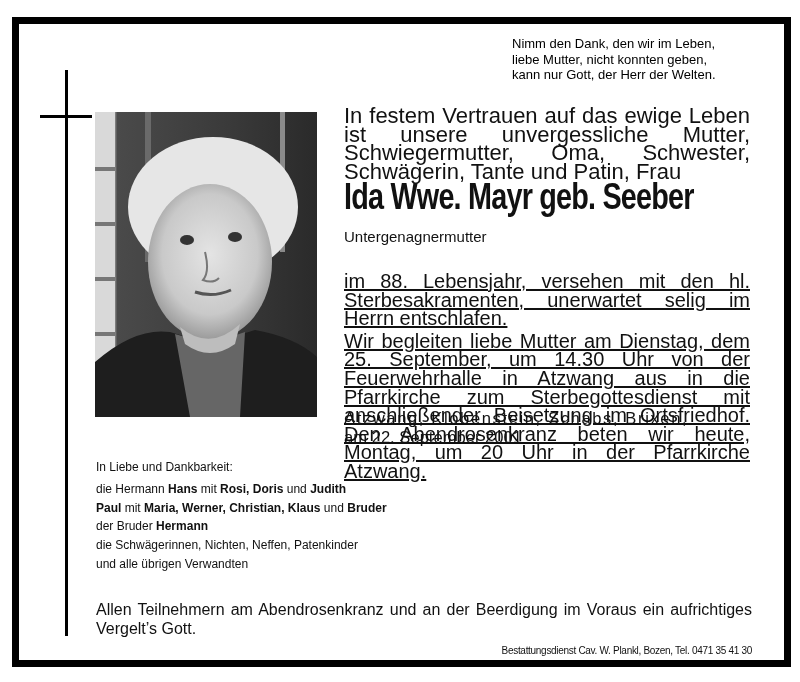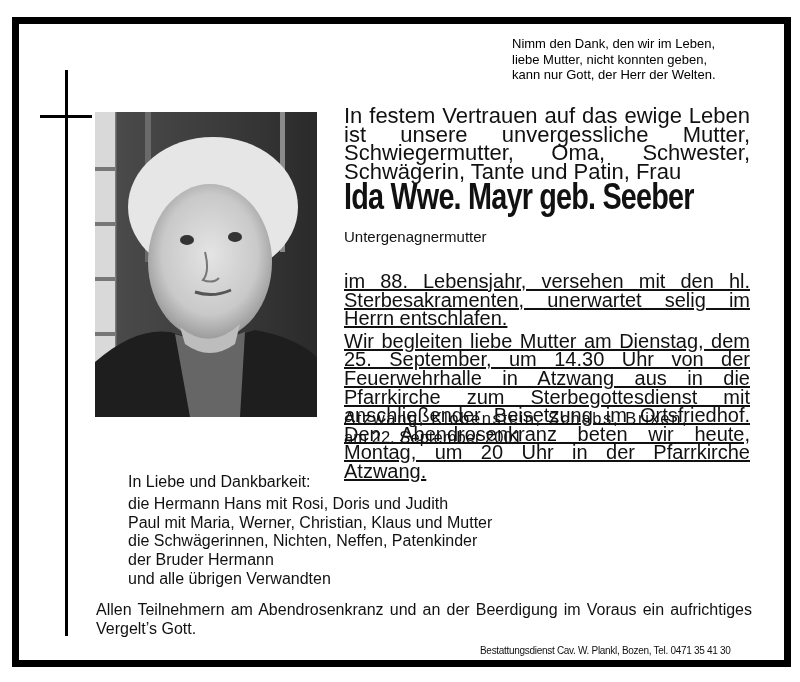--- a/index.html
+++ b/index.html
@@ -14,25 +14,25 @@
   .photo { left: 95px; top: 112px; width: 222px; height: 305px; overflow: hidden; background: #2b2b2b; }
   .intro { left: 344px; top: 107px; width: 406px; font-size: 22px; line-height: 18.5px; text-align: justify; text-align-last: left; }
   .name { left: 344px; top: 176px; width: 410px; font-size: 36px; font-weight: bold; letter-spacing: -1px;
           transform: scaleX(0.80); transform-origin: left top; white-space: nowrap; width: 520px; line-height: 42px; }
   .title { left: 344px; top: 228px; width: 406px; font-size: 15px; font-weight: normal; text-align: left; }
   .body1 { left: 344px; top: 272px; width: 406px; font-size: 20px; line-height: 18.6px; text-align: justify; text-align-last: justify; text-decoration: underline; }
   .para { margin: 0 0 4px 0; text-align: justify; }
   .para.jl { text-align-last: left; }
   .place { left: 344px; top: 410px; width: 406px; font-size: 16.6px; line-height: 18.6px; }
   .place .spaced { letter-spacing: 1.6px; }
-  .family { left: 96px; top: 473px; width: 440px; font-size: 16px; line-height: 18.8px; margin-left: 32px; }
-  .family b { font-weight: normal; }
+  .family { left: 96px; top: 458px; width: 440px; font-size: 12px; line-height: 18.8px; }
+  .family b { font-weight: bold; }
   .family .hd { margin-bottom: 3px; }
   .thanks { left: 96px; top: 601px; width: 656px; font-size: 16px; line-height: 18.8px; text-align: justify; text-align-last: left; }
-  .footer { left: 480px; top: 645px; width: 272px; font-size: 10px; text-align: left; letter-spacing: -0.3px; color: #111; }
+  .footer { left: 480px; top: 645px; width: 272px; font-size: 10px; text-align: right; letter-spacing: -0.3px; color: #111; }
 </style>
 </head>
 <body>
 
 <div class="frame"></div>
 
 <div class="abs motto">
   <div>Nimm den Dank, den wir im Leben,</div>
   <div>liebe Mutter, nicht konnten geben,</div>
   <div>kann nur Gott, der Herr der Welten.</div>
@@ -91,27 +91,27 @@
   <div class="spaced">Atzwang, Klobenstein, Schabs, Brixen,</div>
   <div>am 22. September 2001</div>
 </div>
 
 <div class="abs family">
   <div class="hd">In Liebe und Dankbarkeit:</div>
   <div>
     <span>die Hermann </span><b>Hans</b><span> mit </span><b>Rosi, Doris</b><span> und </span><b>Judith</b>
   </div>
   <div>
-    <b>Paul</b><span> mit </span><b>Maria, Werner, Christian, Klaus</b><span> und </span><b>Mutter</b>
+    <b>Paul</b><span> mit </span><b>Maria, Werner, Christian, Klaus</b><span> und </span><b>Bruder</b>
+  </div>
+  <div>
+    <span>der Bruder </span><b>Hermann</b>
   </div>
   <div>
     <span>die Schwägerinnen, Nichten, Neffen, Patenkinder</span>
-  </div>
-  <div>
-    <span>der Bruder </span><b>Hermann</b>
   </div>
   <div>
     <span>und alle übrigen Verwandten</span>
   </div>
 </div>
 
 <div class="abs thanks">Allen Teilnehmern am Abendrosenkranz und an der Beerdigung im Voraus ein aufrichtiges Vergelt’s Gott.</div>
 
 <div class="abs footer">Bestattungsdienst Cav. W. Plankl, Bozen, Tel. 0471 35 41 30</div>
 

